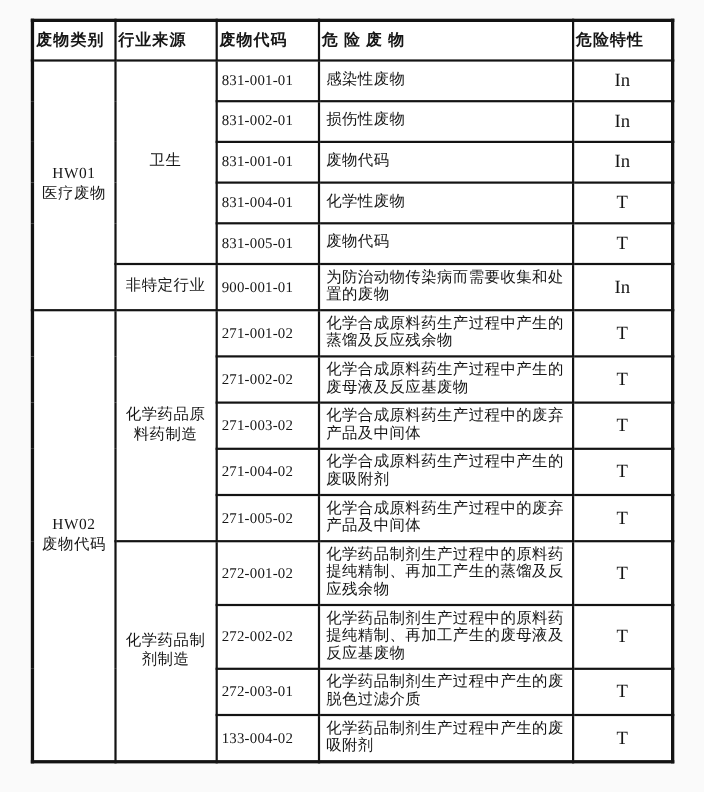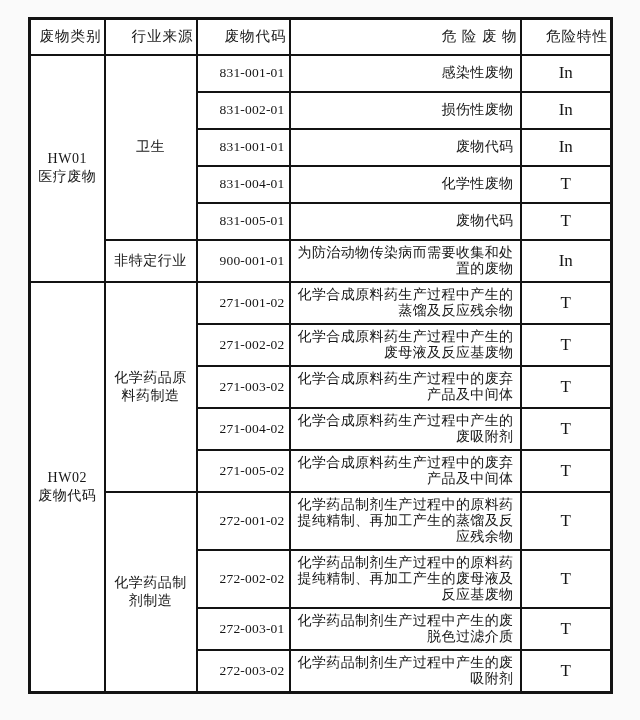--- a/index.html
+++ b/index.html
@@ -23,41 +23,41 @@
   }
   .waste-table th, .waste-table td {
     border: 2px solid #131313;
     vertical-align: middle;
     overflow: hidden;
   }
   .waste-table thead tr { height: 36px; }
   .waste-table tbody tr { height: 37px; }
   .waste-table th {
     font-size: 14.5px;
-    font-weight: normal;
-    text-align: right;
+    font-weight: bold;
+    text-align: left;
     padding: 2px;
     letter-spacing: 1px;
     margin-left: 12px;
   }
   td.cat-cell, td.src-cell {
     text-align: center;
     font-size: 14px;
     line-height: 18px;
     padding: 2px 6px;
     letter-spacing: 0.5px;
   }
   td.code-cell {
-    text-align: right;
+    text-align: left;
     font-size: 13.5px;
     padding: 2px 4px;
     letter-spacing: 0.2px;
   }
   td.waste-cell {
-    text-align: right;
+    text-align: left;
     font-size: 14px;
     line-height: 16px;
     padding: 4px 6px;
     letter-spacing: 0.4px;
   }
   td.hazard-cell {
     text-align: center;
     font-size: 17px;
     padding: 2px;
   }
@@ -160,19 +160,19 @@
           <td class="code-cell">272-002-02</td>
           <td class="waste-cell">化学药品制剂生产过程中的原料药提纯精制、再加工产生的废母液及反应基废物</td>
           <td class="hazard-cell">T</td>
         </tr>
         <tr>
           <td class="code-cell">272-003-01</td>
           <td class="waste-cell">化学药品制剂生产过程中产生的废脱色过滤介质</td>
           <td class="hazard-cell">T</td>
         </tr>
         <tr>
-          <td class="code-cell">272-003-02</td>
+          <td class="code-cell">133-004-02</td>
           <td class="waste-cell">化学药品制剂生产过程中产生的废吸附剂</td>
           <td class="hazard-cell">T</td>
         </tr>
       </tbody>
   </table>
 </div>
 
 </body></html>

